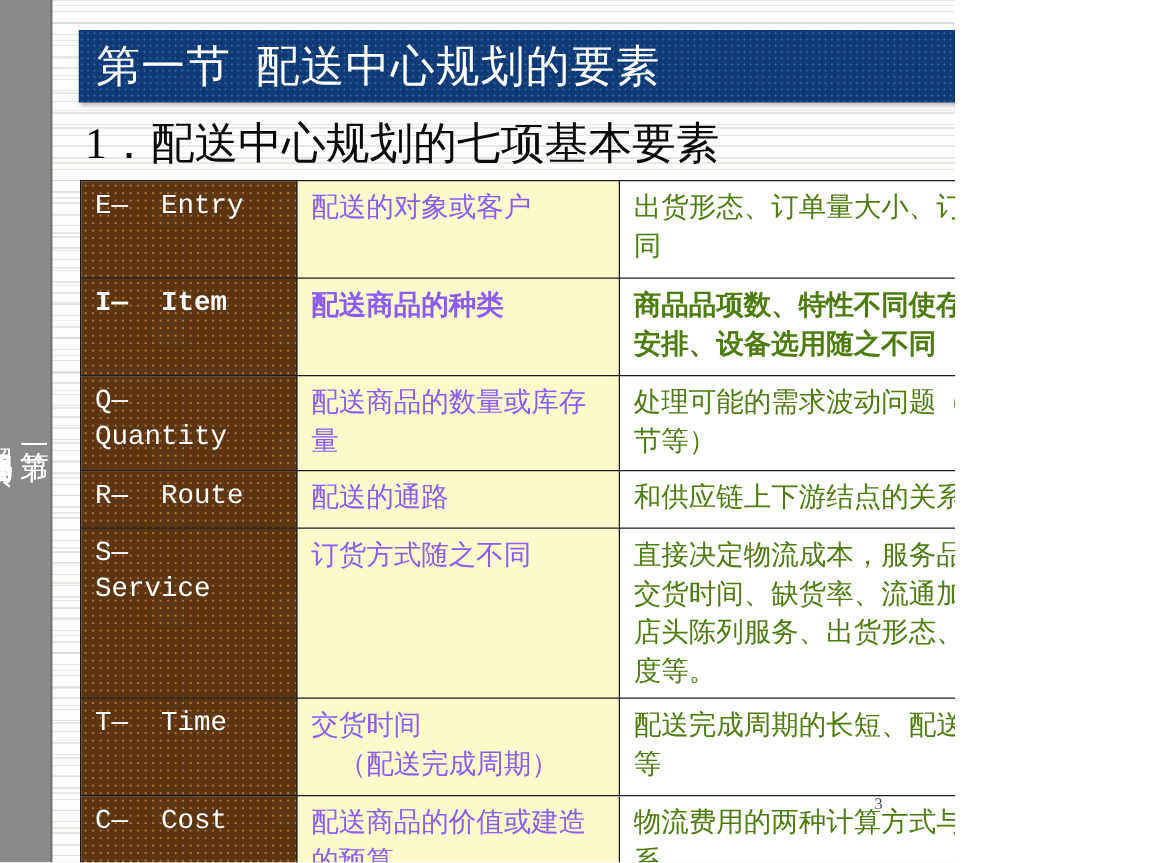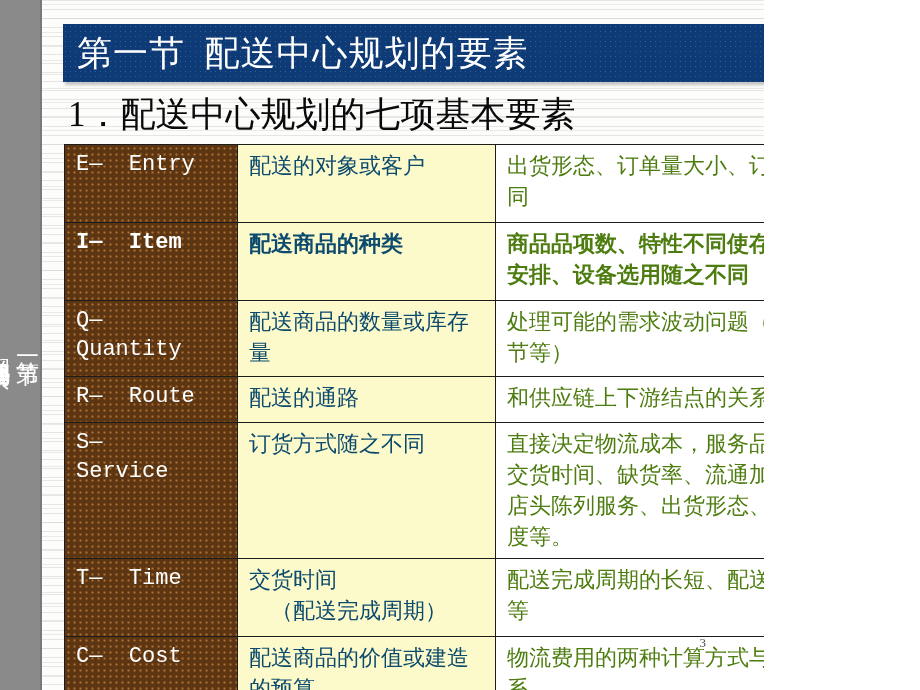--- a/index.html
+++ b/index.html
@@ -123,21 +123,21 @@
     color: #ffffff;
     font-family: "Liberation Mono", "DejaVu Sans Mono", monospace;
     font-size: 22px;
     line-height: 29px;
     letter-spacing: 0px;
     white-space: pre-wrap;
   }
   .col-meaning {
     width: 239px;
     background-color: #fcfacb;
-    color: #0c4a6e;
+    color: #8b5cf6;
     font-family: "Liberation Serif", "DejaVu Serif", serif;
     font-size: 22px;
     line-height: 31px;
     white-space: pre-wrap;
   }
   .col-desc {
     background-color: #ffffff;
     color: #4d7c0f;
     font-family: "Liberation Serif", "DejaVu Serif", serif;
     font-size: 22px;

